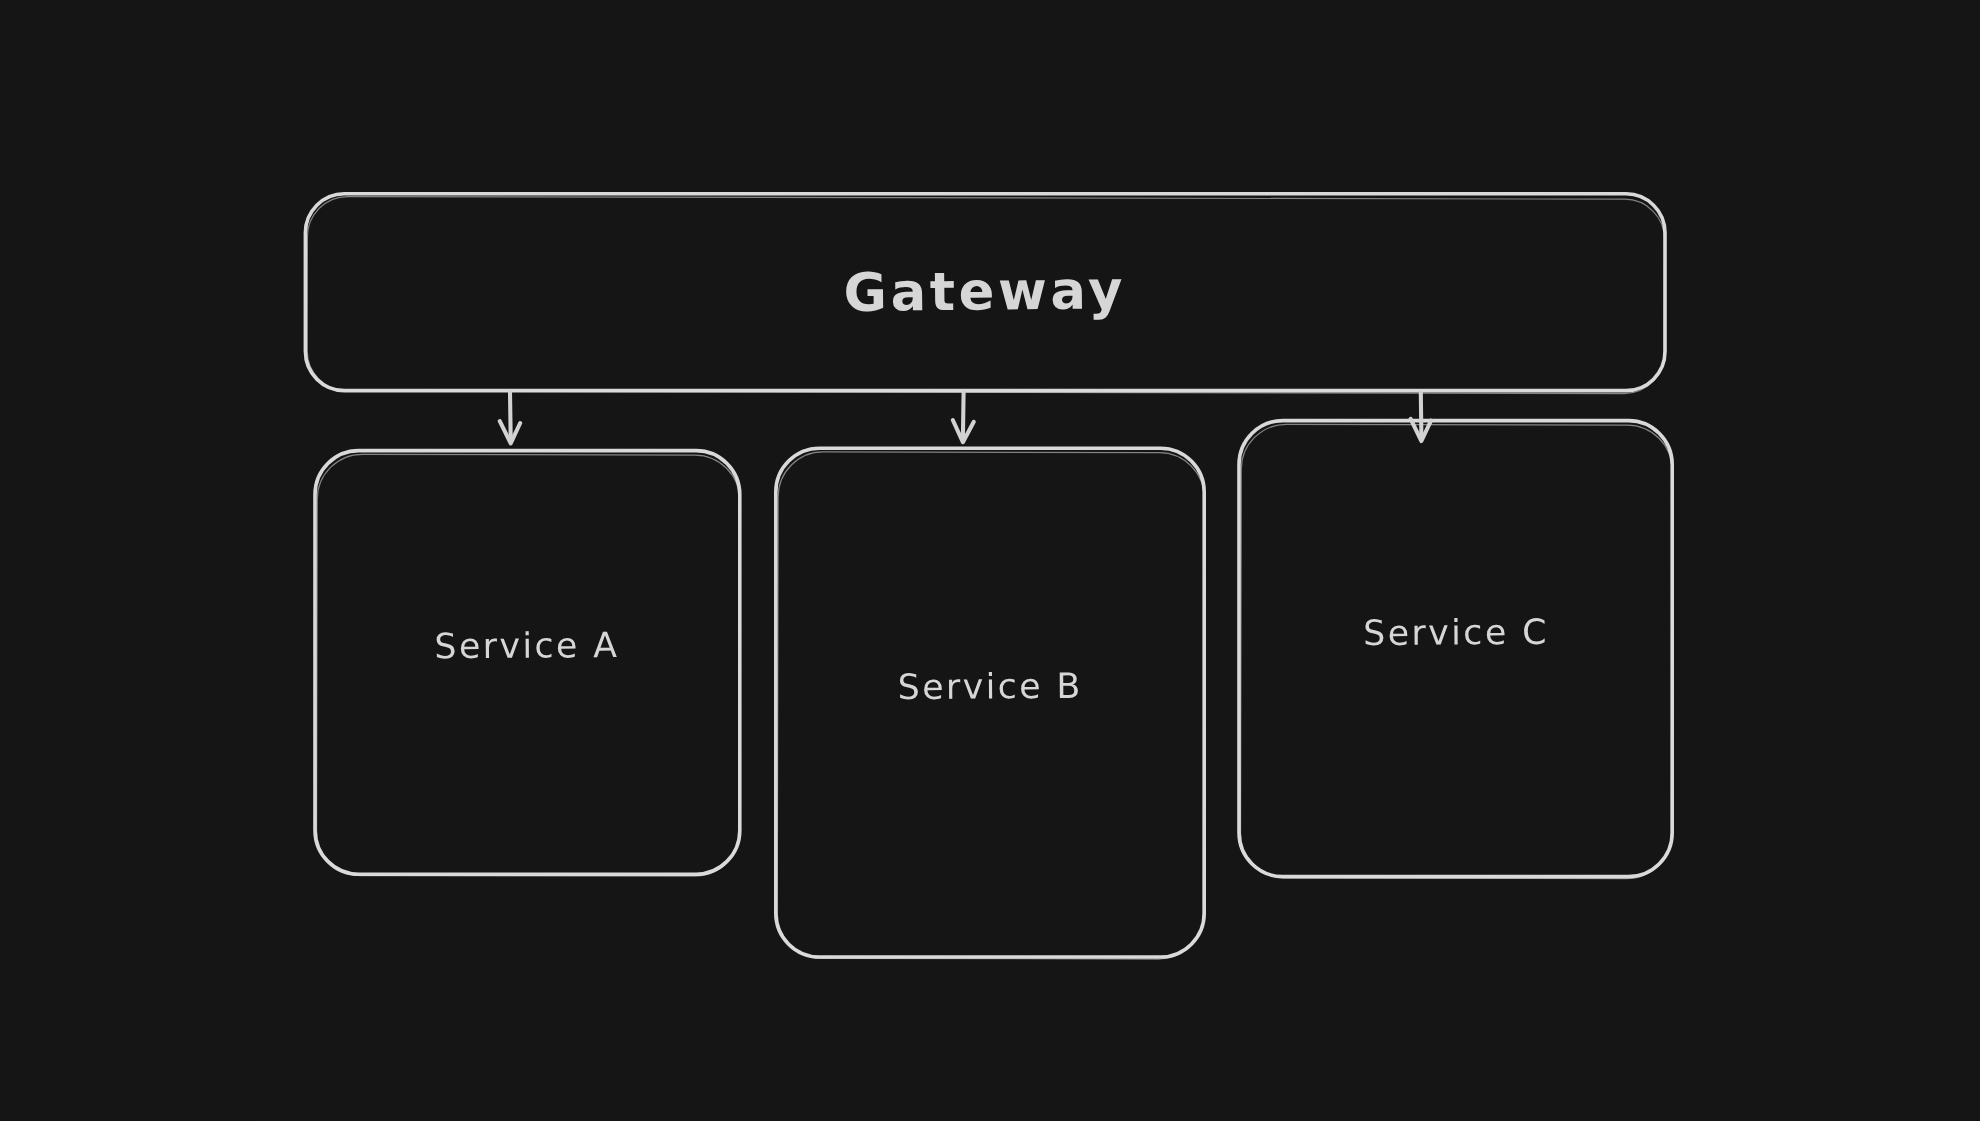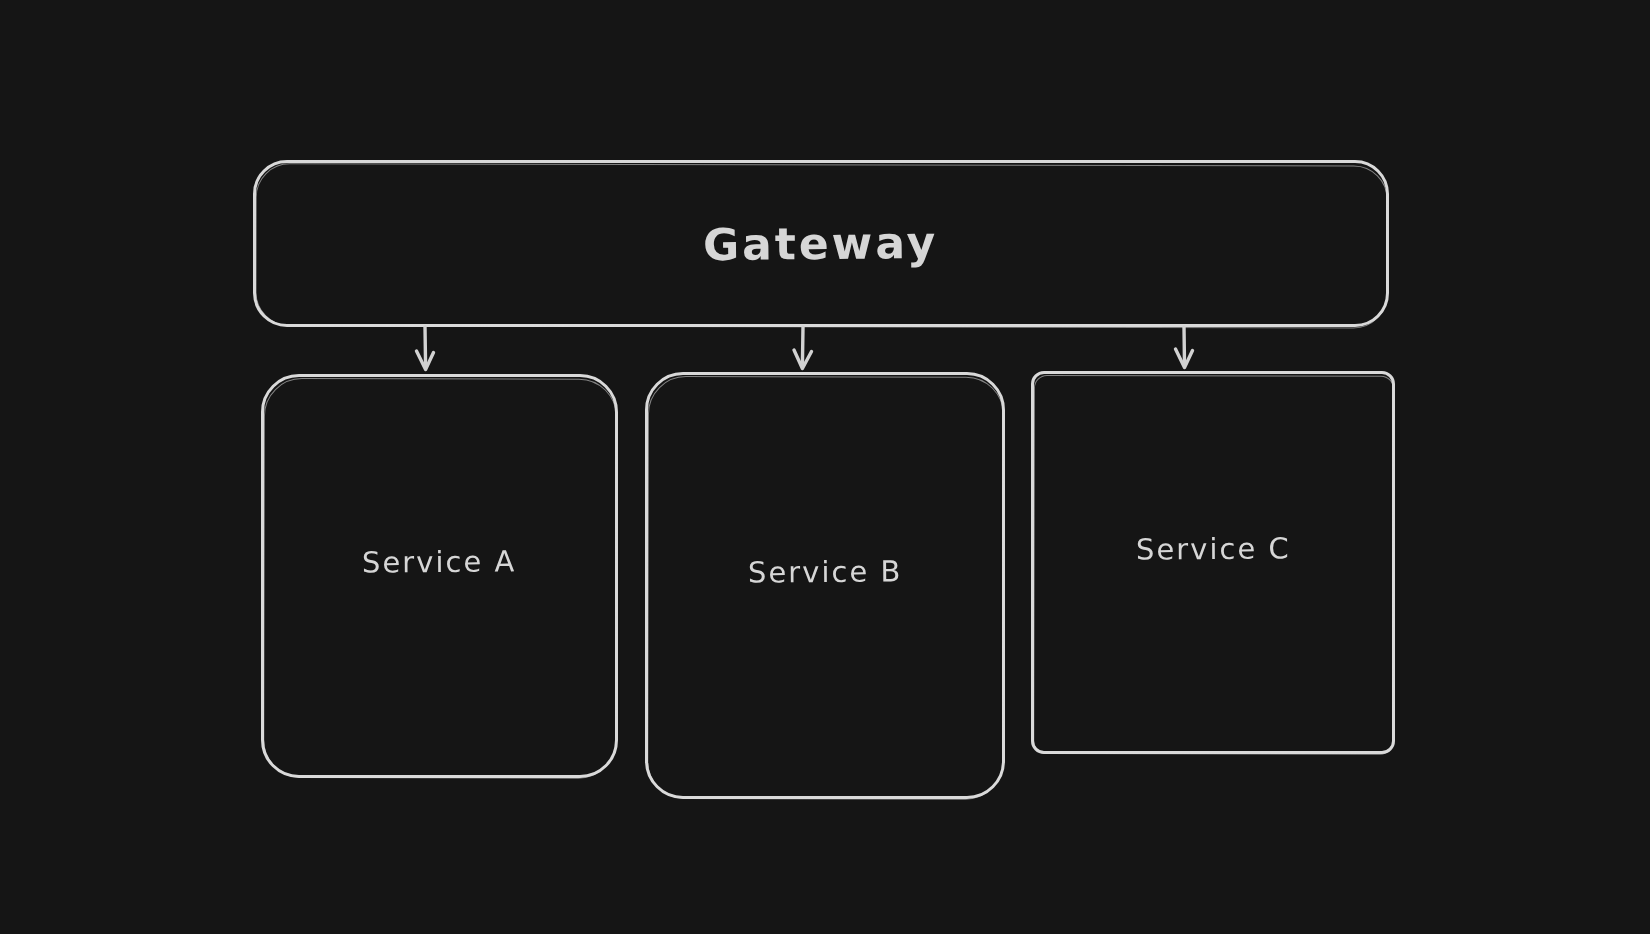--- a/index.html
+++ b/index.html
@@ -37,23 +37,23 @@
     transform: translate(0.6px, 2.4px) rotate(0.12deg);
     pointer-events: none;
   }
   .node-gateway {
     left: 220px;
     top: 160px;
     width: 1136px;
     height: 167px;
     border-radius: 34px;
   }
-  .node-service-a { left: 228px; top: 374px; width: 357px; height: 404px; }
+  .node-service-a { left: 228px; top: 374px; width: 357px; height: 356px; }
   .node-service-b { left: 612px; top: 372px; width: 360px; height: 427px; }
-  .node-service-c { left: 998px; top: 371px; width: 364px; height: 383px; border-radius: 13px; }
+  .node-service-c { left: 998px; top: 349px; width: 364px; height: 383px; }
 
   .node-label {
     color: #d6d6d6;
     letter-spacing: 2px;
     white-space: nowrap;
     transform: rotate(-0.4deg);
     user-select: none;
   }
   .node-gateway .node-label {
     font-size: 44px;

